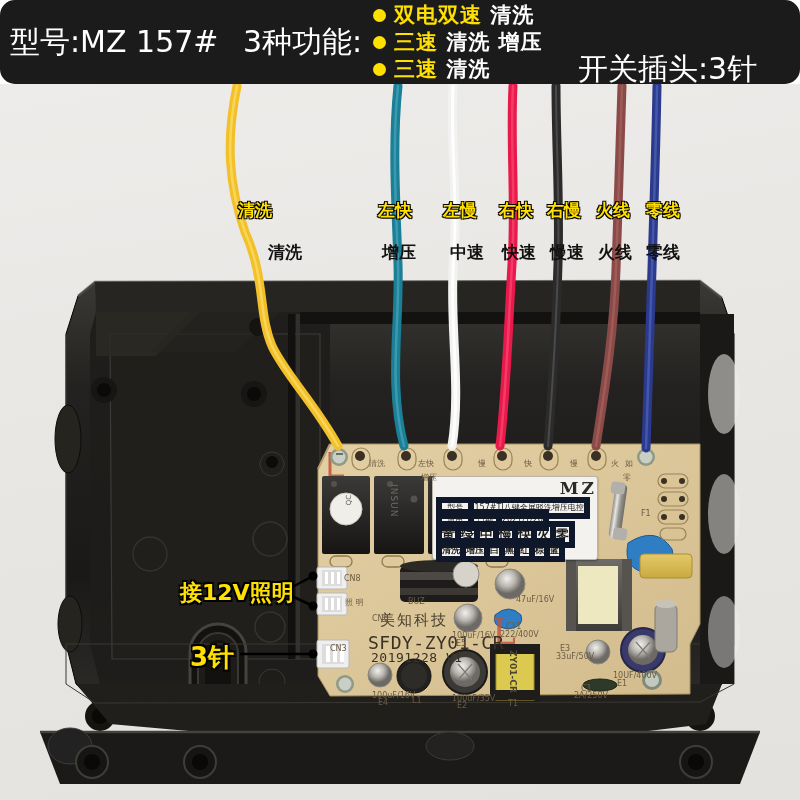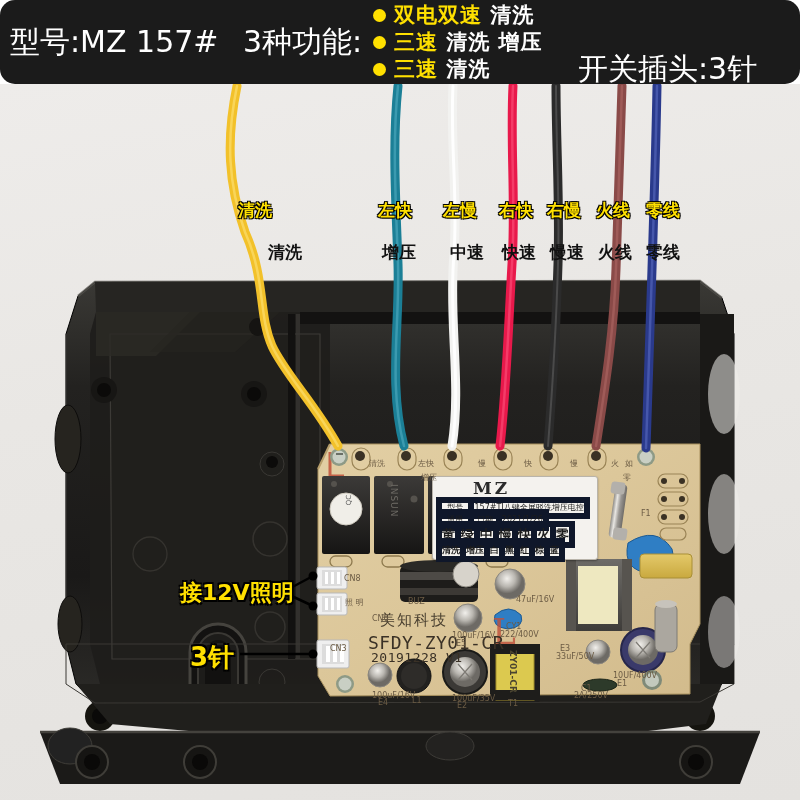--- a/index.html
+++ b/index.html
@@ -31,22 +31,22 @@
   .callout{position:absolute;white-space:nowrap;font-size:22px;font-weight:bold;color:#ffe000;
            text-shadow:-1.6px -1.6px 0 #000,1.6px -1.6px 0 #000,-1.6px 1.6px 0 #000,1.6px 1.6px 0 #000,0 0 2px #000;}
 
   
   .pcbtxt{position:absolute;white-space:nowrap;color:#3a3126;font-family:"DejaVu Sans Mono","Liberation Mono",monospace;}
   .silk{position:absolute;white-space:nowrap;color:#6b5b44;font-size:8px;}
 
   
   .sticker{position:absolute;background:#f4f2ee;border:1px solid #b9b4aa;border-radius:3px;
            box-shadow:0 1px 2px rgba(0,0,0,.35);}
-  .st-mz{position:absolute;left:0;width:100%;text-align:left;font-family:"DejaVu Serif","Liberation Serif",serif;
-         font-size:17px;letter-spacing:3px;color:#2a2a2a;font-weight:bold;margin-left:40px;}
+  .st-mz{position:absolute;left:0;width:100%;text-align:right;font-family:"DejaVu Serif","Liberation Serif",serif;
+         font-size:17px;letter-spacing:3px;color:#2a2a2a;font-weight:bold;}
   .st-tbl{position:absolute;left:3px;right:3px;border-collapse:collapse;}
   .st-tbl td{border:6px solid #0f172a;font-size:8px;color:#1d1d1d;text-align:center;
              padding:0;line-height:10px;font-family:"DejaVu Sans","Liberation Sans",sans-serif;}
   .st-big td{font-size:13px;line-height:15px;font-weight:bold;}
   .st-sm td{font-size:9px;line-height:12px;font-weight:bold;}
 </style>
 </head>
 <body>
 
 <div id="stage">

